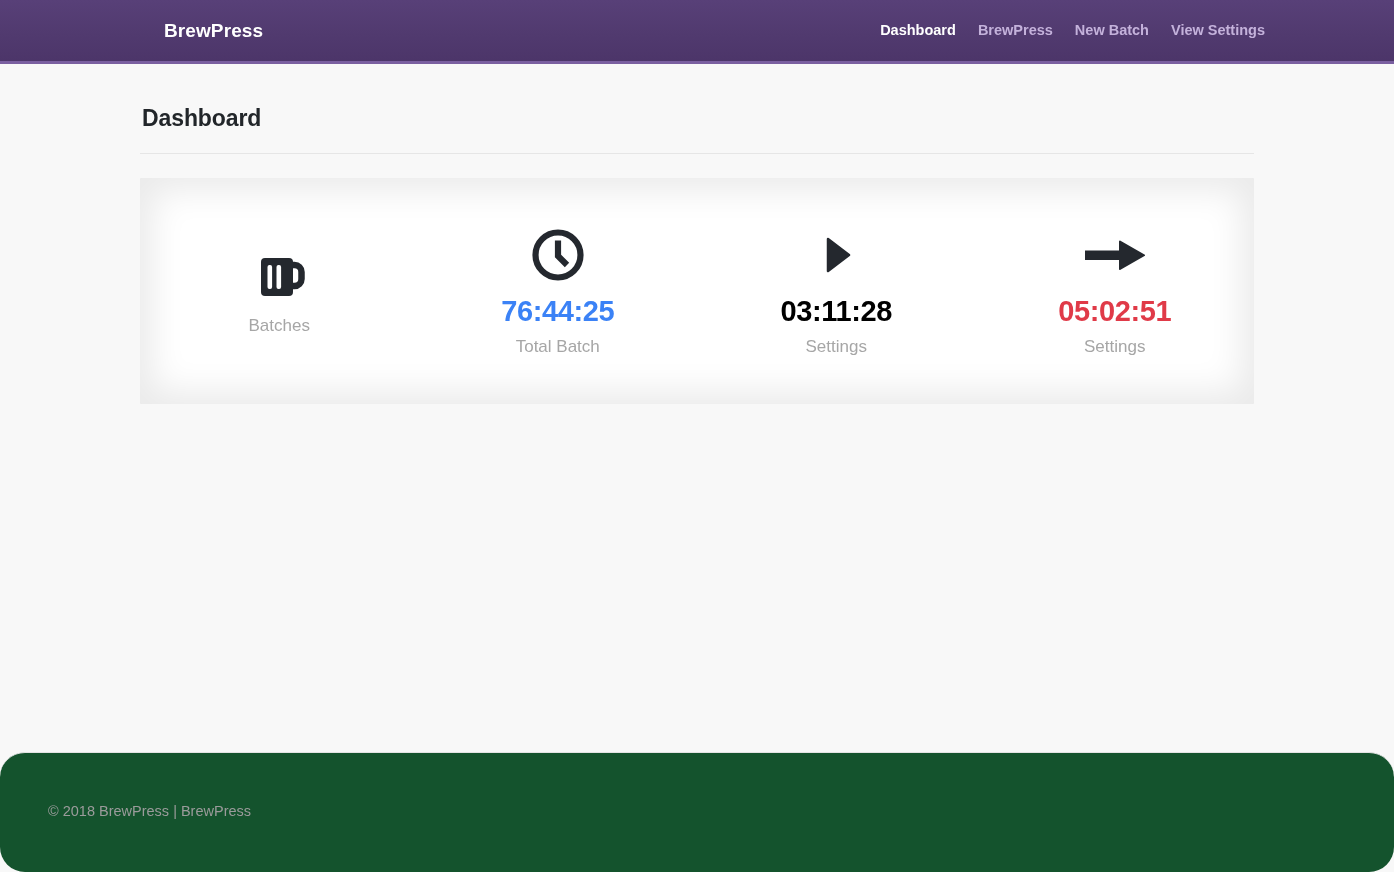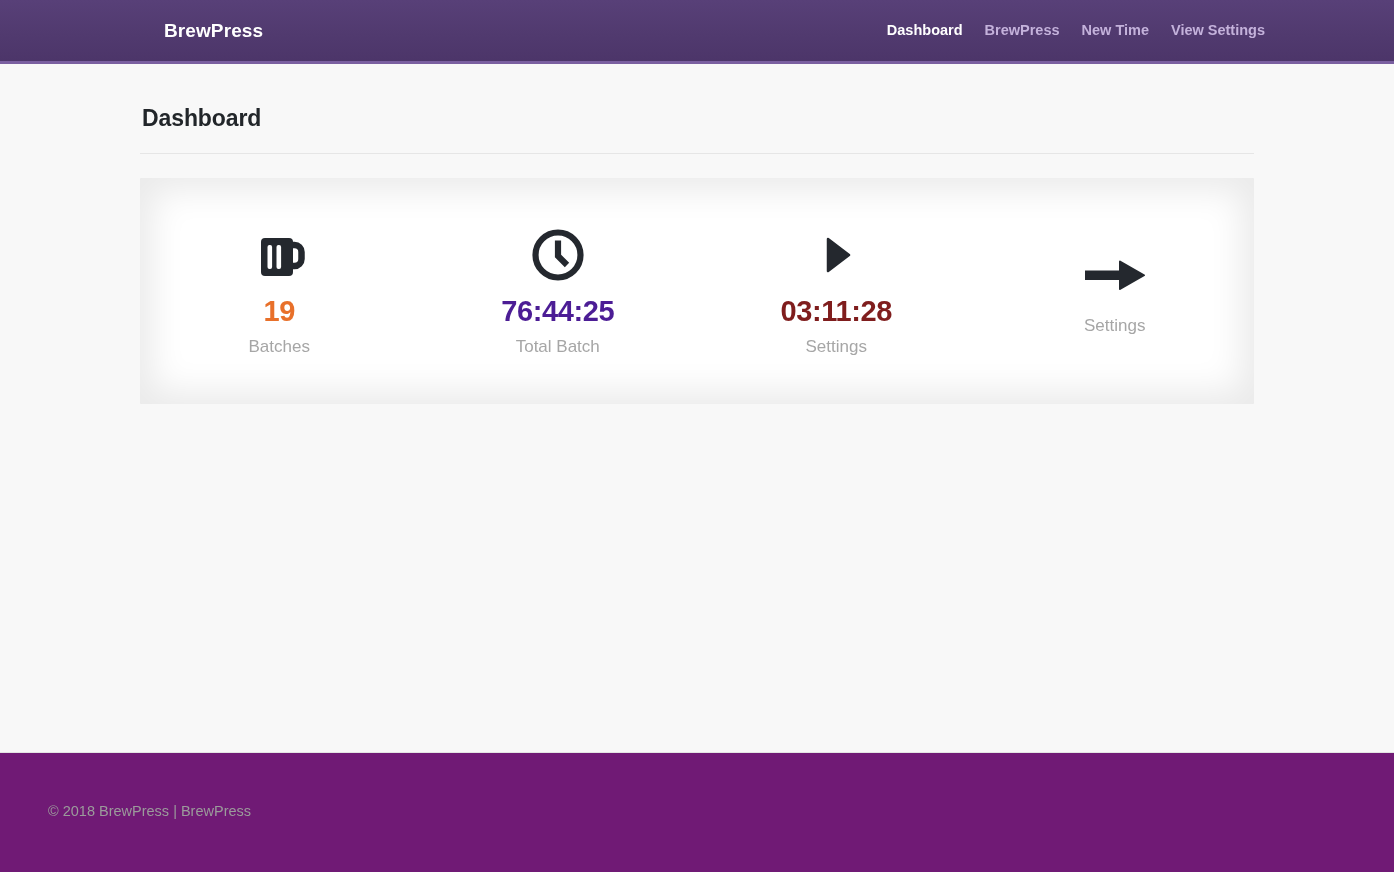--- a/index.html
+++ b/index.html
@@ -134,42 +134,43 @@
     line-height: 1;
   }
 
   
   .footer {
     position: absolute;
     left: 0;
     bottom: 0;
     width: 100%;
     height: 120px;
-    background: #701a75;
+    background: #14532d;
     border-top: 1px solid #e3e3e3;
+    border-radius: 25px;
   }
   .footer-text {
     position: absolute;
     left: 48px;
     top: 51px;
     font-size: 14.5px;
     color: #9b9b9b;
     line-height: 1;
   }
 </style>
 </head>
 <body>
 
 <div class="navbar">
   <div class="nav-inner">
     <a class="brand" href="#">BrewPress</a>
     <div class="nav-links">
       <a class="nav-link active" href="#">Dashboard</a>
       <a class="nav-link" href="#">BrewPress</a>
-      <a class="nav-link" href="#">New Time</a>
+      <a class="nav-link" href="#">New Batch</a>
       <a class="nav-link" href="#">View Settings</a>
     </div>
   </div>
 </div>
 
 <div class="container">
 
   <h1 class="page-title">Dashboard</h1>
   <hr class="divider">
 
@@ -178,52 +179,52 @@
 
       <div class="stat-col">
         <div class="stat-icon">
           <svg width="56" height="56" viewBox="0 0 56 56" aria-hidden="true">
             <rect x="10" y="11" width="32" height="38" rx="4" fill="#24282e"></rect>
             <rect x="16.5" y="18" width="4.6" height="24" rx="2" fill="#ffffff"></rect>
             <rect x="25.5" y="18" width="4.6" height="24" rx="2" fill="#ffffff"></rect>
             <path d="M38 18 h5.5 a7 7 0 0 1 7 7 v7 a7 7 0 0 1 -7 7 H38 z" fill="none" stroke="#24282e" stroke-width="6.5"></path>
           </svg>
         </div>
-        <div class="stat-value" style="color:#e8702a">19</div>
         <div class="stat-label">Batches</div>
       </div>
 
       <div class="stat-col">
         <div class="stat-icon">
           <svg width="56" height="56" viewBox="0 0 56 56" aria-hidden="true">
             <circle cx="28" cy="28" r="22.5" fill="none" stroke="#24282e" stroke-width="6.2"></circle>
             <path d="M28 13.5 V29 L37 38" fill="none" stroke="#24282e" stroke-width="6.2" stroke-linecap="butt" stroke-linejoin="miter"></path>
           </svg>
         </div>
-        <div class="stat-value" style="color:#4c1d95">76:44:25</div>
+        <div class="stat-value" style="color:#3b82f6">76:44:25</div>
         <div class="stat-label">Total Batch</div>
       </div>
 
       <div class="stat-col">
         <div class="stat-icon">
           <svg width="56" height="56" viewBox="0 0 56 56" aria-hidden="true">
             <path d="M20 12 L41 28 L20 44 Z" fill="#24282e" stroke="#24282e" stroke-width="2.5" stroke-linejoin="round"></path>
           </svg>
         </div>
-        <div class="stat-value" style="color:#7f1d1d">03:11:28</div>
+        <div class="stat-value" style="color:#000000">03:11:28</div>
         <div class="stat-label">Settings</div>
       </div>
 
       <div class="stat-col">
         <div class="stat-icon">
           <svg width="70" height="56" viewBox="0 0 70 56" aria-hidden="true">
             <rect x="5" y="23.5" width="40" height="9.5" fill="#24282e"></rect>
             <path d="M40 14.5 L64 28.25 L40 42 Z" fill="#24282e" stroke="#24282e" stroke-width="2" stroke-linejoin="round"></path>
           </svg>
         </div>
+        <div class="stat-value" style="color:#e03a48">05:02:51</div>
         <div class="stat-label">Settings</div>
       </div>
 
     </div>
   </div>
 </div>
 
 <div class="footer">
   <div class="footer-text">© 2018 BrewPress | BrewPress</div>
 </div>

